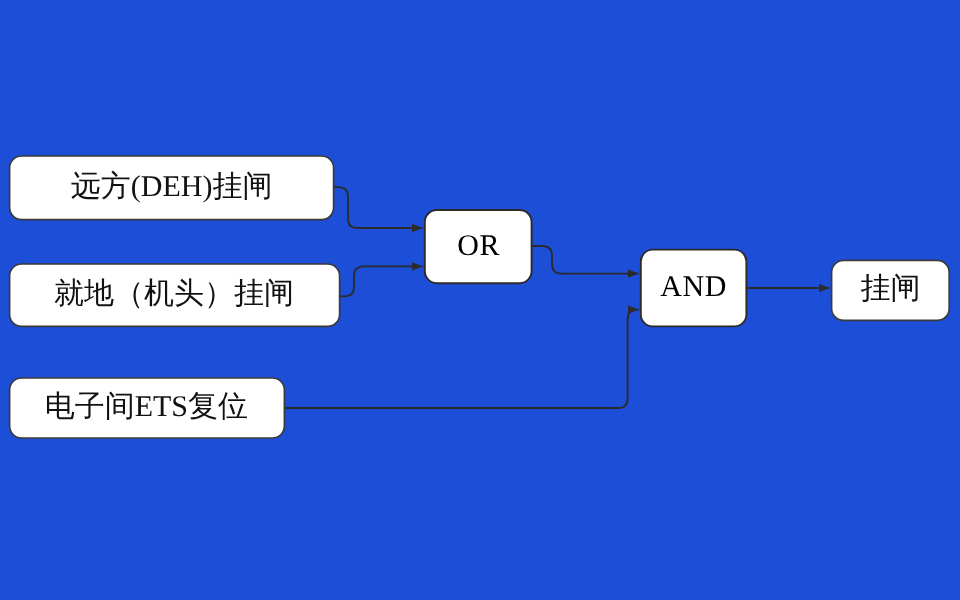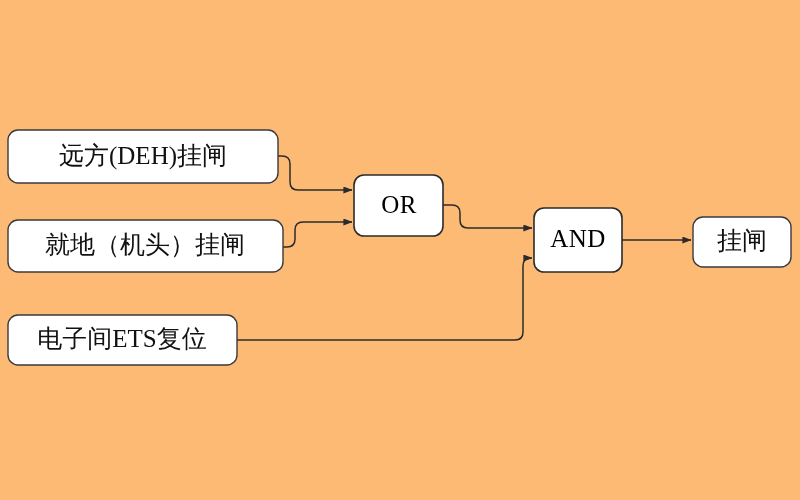--- a/index.html
+++ b/index.html
@@ -4,21 +4,21 @@
 <style>
   html, body {
     margin: 0;
     padding: 0;
     background: #ffffff;
   }
   #canvas {
     position: relative;
     width: 800px;
     height: 500px;
-    background: #fdba74;
+    background: #1d4ed8;
     overflow: hidden;
     font-family: "Liberation Serif", "DejaVu Serif", serif;
     text-align: center;
   }
   svg#diagram {
     position: absolute;
     left: 0;
     top: 0;
     width: 800px;
     height: 500px;

